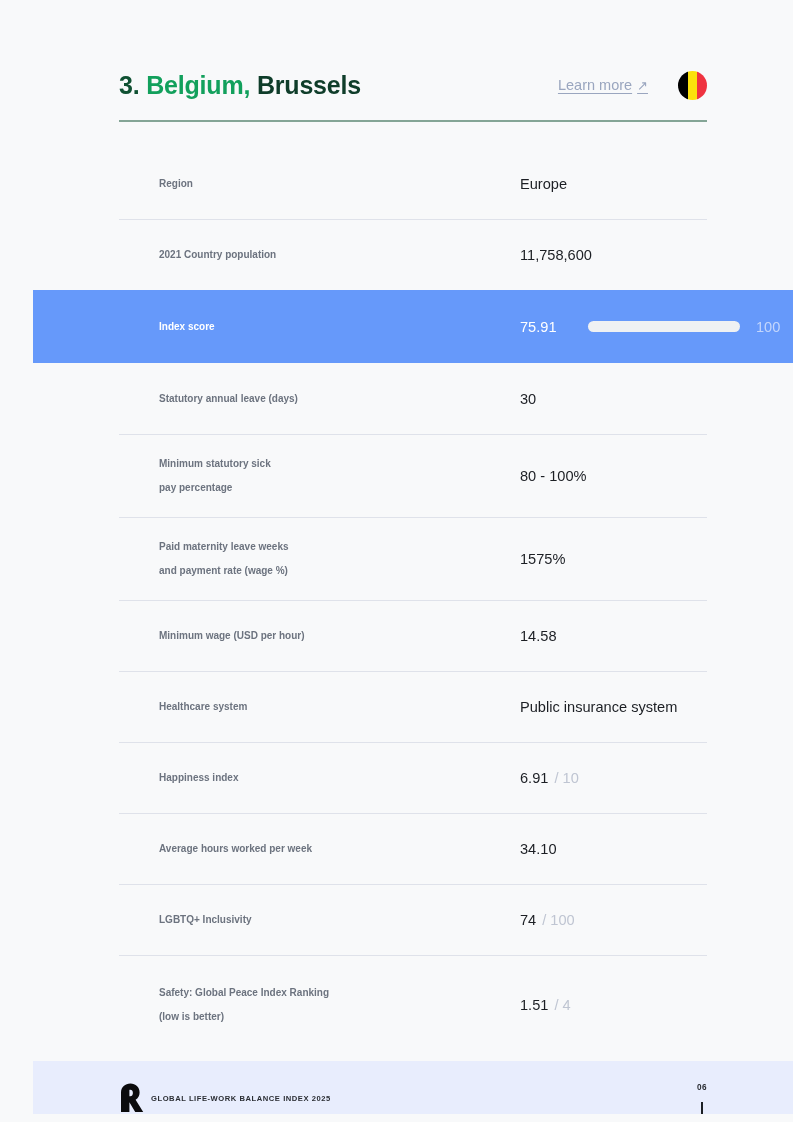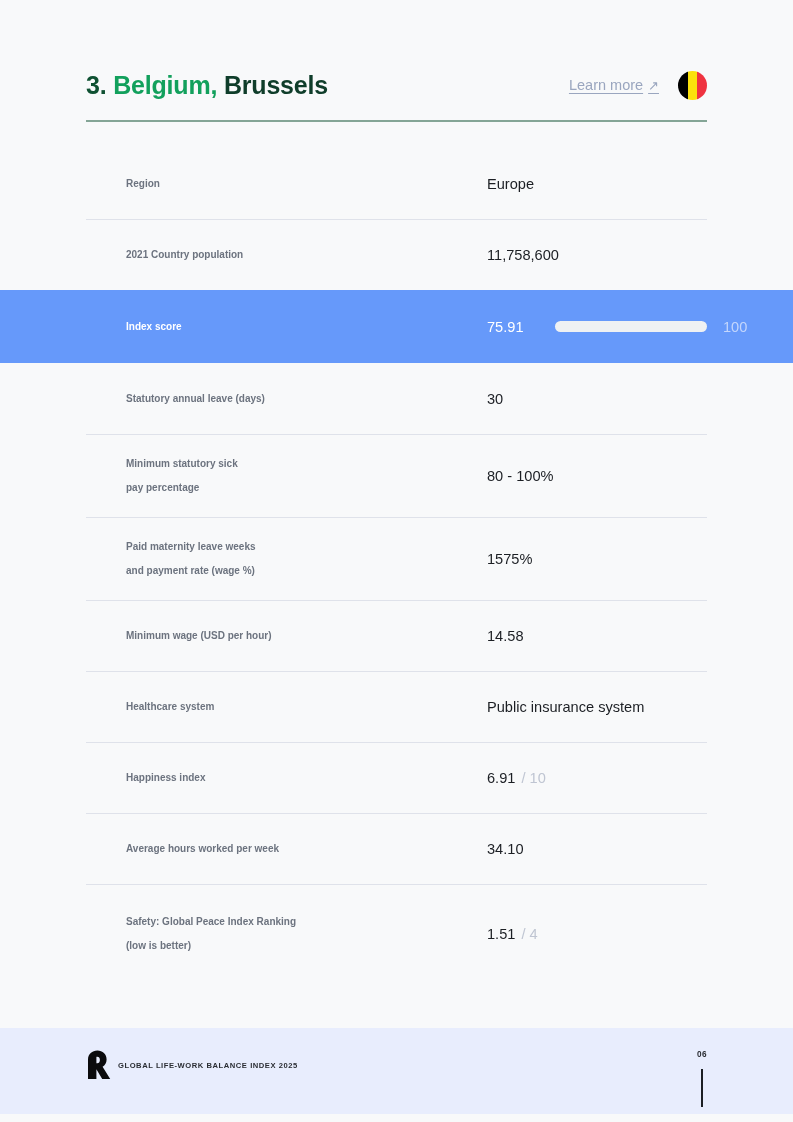--- a/index.html
+++ b/index.html
@@ -13,20 +13,21 @@
   }
 
   .page {
     position: relative;
     width: 793px;
     height: 1114px;
     background: #F8F9FA;
     overflow: hidden;
     display: flex;
     flex-direction: column;
+    padding-left: 33px;
   }
 
   
   .header-wrap {
     padding: 0 86px;
     margin-top: 62px;
   }
   .header {
     display: flex;
     align-items: center;
@@ -40,21 +41,21 @@
     color: #0F5132;
     white-space: nowrap;
   }
   .title .rank { color: #0F5132; }
   .title .country { color: #12A05C; }
   .title .city { color: #0F3D2A; }
 
   .header-right {
     display: flex;
     align-items: center;
-    gap: 19px;
+    gap: 30px;
   }
   .learn-more {
     font-size: 14.5px;
     color: #9AA6BF;
     text-decoration: underline;
     text-underline-offset: 3px;
     display: inline-flex;
     align-items: center;
     gap: 5px;
     white-space: nowrap;
@@ -305,20 +306,27 @@
         <span>6.91</span>
         <span class="muted">/ 10</span>
       </div>
     </div>
 
     <div class="row">
       <div class="label">Average hours worked per week</div>
       <div class="value">34.10</div>
     </div>
 
+    <div class="row">
+      <div class="label">LGBTQ+ Inclusivity</div>
+      <div class="value">
+        <span>74</span>
+        <span class="muted">/ 100</span>
+      </div>
+    </div>
 
     <div class="row safety">
       <div class="label">
         <div>Safety: Global Peace Index Ranking</div>
         <div>(low is better)</div>
       </div>
       <div class="value" style="padding-top:12px">
         <span>1.51</span>
         <span class="muted">/ 4</span>
       </div>

